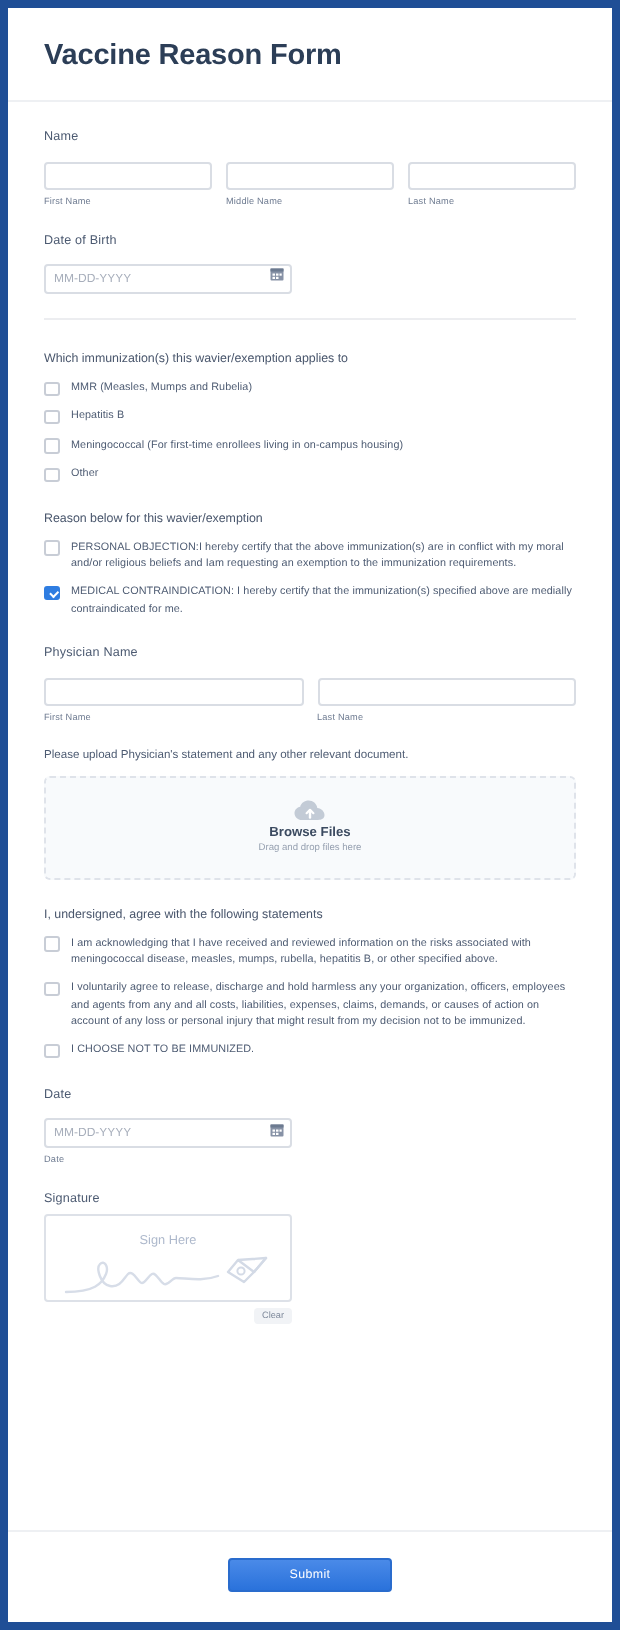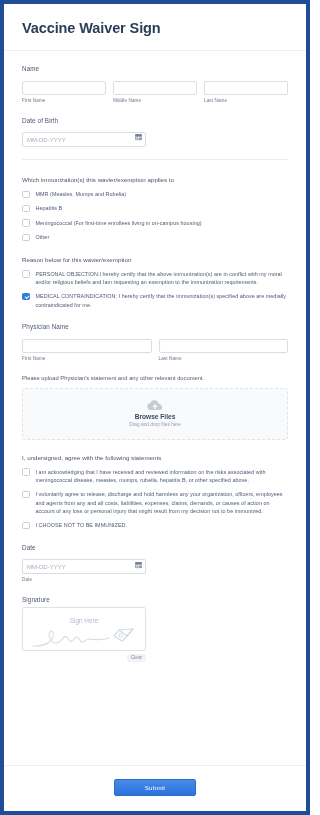--- a/index.html
+++ b/index.html
@@ -214,21 +214,21 @@
     letter-spacing: 0.2px;
   }
 </style>
 </head>
 <body>
 
 <div class="frame">
   <div class="page">
 
     <div class="header">
-      <div class="form-title">Vaccine Waiver Sign</div>
+      <div class="form-title">Vaccine Reason Form</div>
     </div>
 
     <div class="body">
 
       <div class="block">
         <div class="field-label">Name</div>
         <div class="name-row">
           <div class="name-col">
             <input class="text-input" type="text" placeholder="" style="">
             <div class="sub-label">First Name</div>

